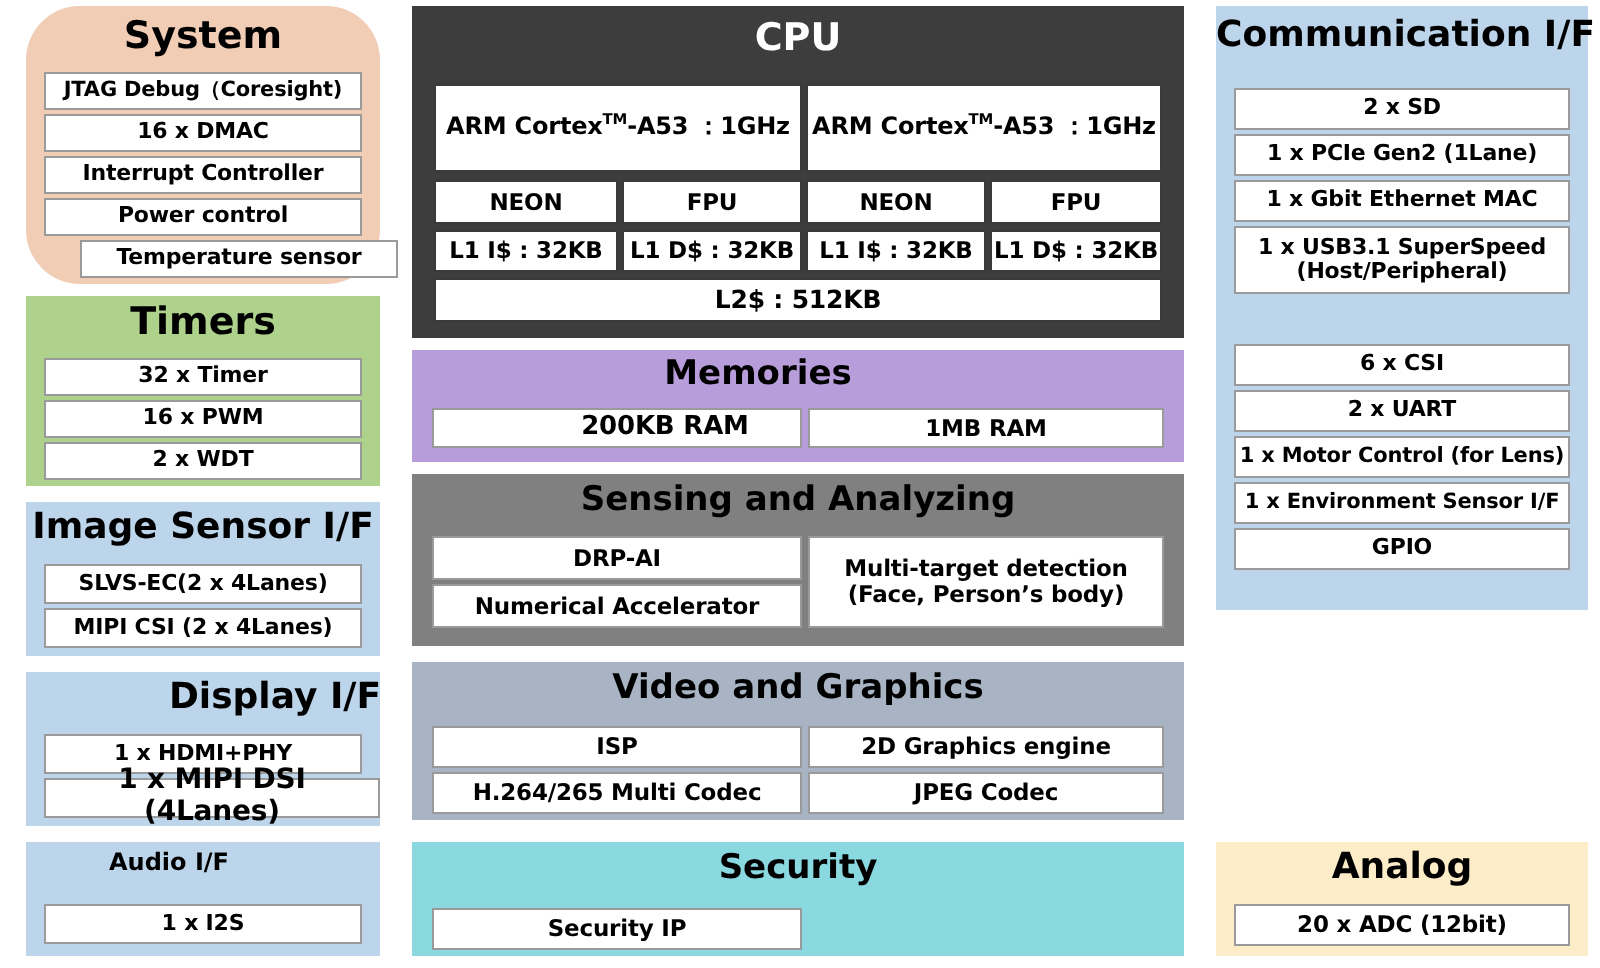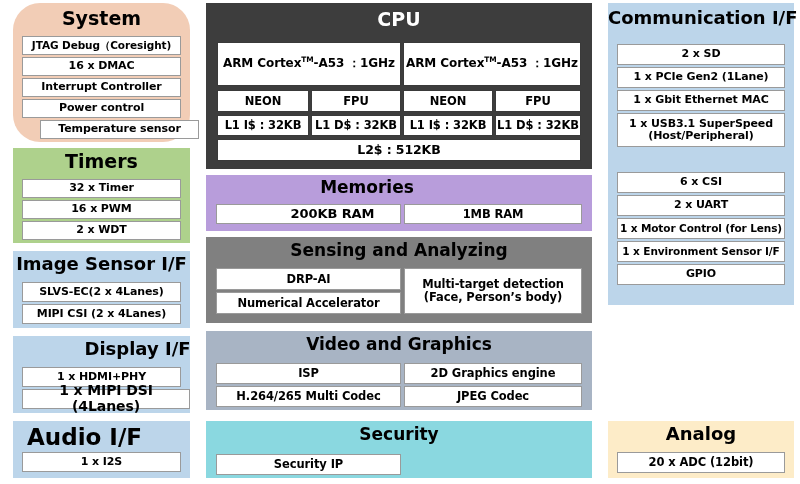--- a/index.html
+++ b/index.html
@@ -77,21 +77,21 @@
     <div class="cell" style="left:9px; top:53px; width:159px; height:20px; font-size:11px;">MIPI CSI (2 x 4Lanes)</div>
   </div>
 
   <div class="block" style="left:13px; top:336px; width:177px; height:77px; background:#bcd5ea;">
     <div class="block-title" style="position:absolute; left:0; top:4px; width:177px; font-size:18px;padding-left:36px;">Display I/F</div>
     <div class="cell" style="left:9px; top:31px; width:159px; height:20px; font-size:11px;">1 x HDMI+PHY</div>
     <div class="cell" style="left:9px; top:53px; width:168px; height:20px; font-size:14px;">1 x MIPI DSI (4Lanes)</div>
   </div>
 
   <div class="block" style="left:13px; top:421px; width:177px; height:57px; background:#bcd5ea;">
-    <div class="block-title" style="position:absolute; left:0; top:4px; width:143px; font-size:23px;">Audio I/F</div>
+    <div class="block-title" style="position:absolute; left:0; top:4px; width:143px; font-size:12px;">Audio I/F</div>
     <div class="cell" style="left:9px; top:31px; width:159px; height:20px; font-size:11px;">1 x I2S</div>
   </div>
 
   <div class="block" style="left:206px; top:3px; width:386px; height:166px; background:#3d3d3d;">
     <div class="block-title title-cpu" style="position:absolute; left:0; top:7px; width:386px; font-size:19px;">CPU</div>
 
     <div class="cell dark-border" style="left:11px; top:39px; width:184px; height:44px; font-size:12px;">
       <span><span>ARM Cortex</span><sup>TM</sup><span>-A53 ：1GHz</span></span>
     </div>
 
@@ -106,21 +106,21 @@
 
     <div class="cell dark-border" style="left:11px; top:112px; width:92px; height:21px; font-size:11.5px;">L1 I$ : 32KB</div>
     <div class="cell dark-border" style="left:105px; top:112px; width:90px; height:21px; font-size:11.5px;">L1 D$ : 32KB</div>
     <div class="cell dark-border" style="left:197px; top:112px; width:90px; height:21px; font-size:11.5px;">L1 I$ : 32KB</div>
     <div class="cell dark-border" style="left:289px; top:112px; width:86px; height:21px; font-size:11.5px;">L1 D$ : 32KB</div>
 
     <div class="cell dark-border" style="left:11px; top:136px; width:364px; height:22px; font-size:12.5px;">L2$ : 512KB</div>
   </div>
 
   <div class="block" style="left:206px; top:175px; width:386px; height:56px; background:#b89ddb;">
-    <div class="block-title" style="position:absolute; left:0; top:4px; width:322px; font-size:17px;">Memories</div>
+    <div class="block-title" style="position:absolute; left:12px; top:4px; width:322px; font-size:17px;">Memories</div>
     <div class="cell" style="left:10px; top:29px; width:185px; height:20px; font-size:13px;padding-left:48px;">200KB RAM</div>
     <div class="cell" style="left:198px; top:29px; width:178px; height:20px; font-size:11.5px;">1MB RAM</div>
   </div>
 
   <div class="block" style="left:206px; top:237px; width:386px; height:86px; background:#808080;">
     <div class="block-title title-sense" style="position:absolute; left:0; top:5px; width:386px; font-size:17px;">Sensing and Analyzing</div>
     <div class="cell" style="left:10px; top:31px; width:185px; height:22px; font-size:11.5px;">DRP-AI</div>
     <div class="cell" style="left:10px; top:55px; width:185px; height:22px; font-size:11.5px;">Numerical Accelerator</div>
     <div class="cell" style="left:198px; top:31px; width:178px; height:46px; font-size:11.5px; flex-direction:column;">
       <span>Multi-target detection</span>

